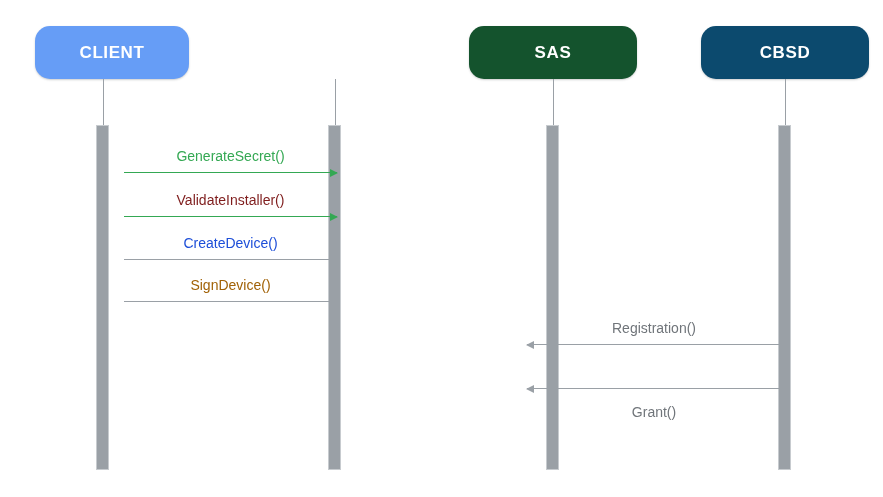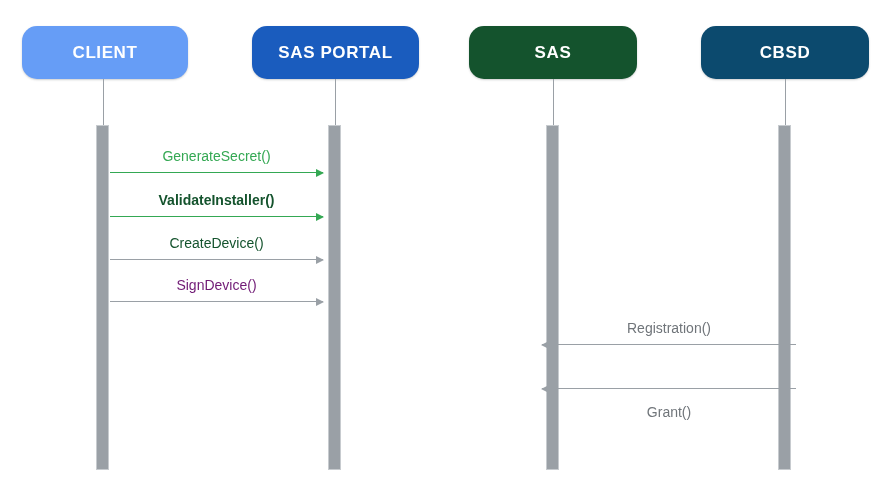--- a/index.html
+++ b/index.html
@@ -23,21 +23,21 @@
     height: 53px;
     border-radius: 15px;
     color: #ffffff;
     font-weight: 700;
     font-size: 17px;
     letter-spacing: 0.6px;
     text-align: center;
     line-height: 53px;
     box-shadow: 0 1px 2px rgba(60,64,67,0.25);
   }
-  .actor-box.a1 { left: 22px;  width: 166px; }
+  .actor-box.a1 { left: 35px;  width: 154px; }
   .actor-box.a2 { left: 252px; width: 167px; }
   .actor-box.a3 { left: 469px; width: 168px; }
   .actor-box.a4 { left: 701px; width: 168px; }
 
   
   .lifeline-stub {
     position: absolute;
     top: 79px;
     height: 46px;
     width: 1px;
@@ -60,22 +60,22 @@
   .activation-bar.a1 { left: 96px;  }
   .activation-bar.a2 { left: 328px; }
   .activation-bar.a3 { left: 546px; }
   .activation-bar.a4 { left: 778px; }
 
   
   .msg {
     position: absolute;
     height: 34px;
   }
-  .msg.left-group  { left: 110px; width: 213px; }
-  .msg.right-group { left: 542px; width: 254px; }
+  .msg.left-group  { left: 124px; width: 213px; }
+  .msg.right-group { left: 527px; width: 254px; }
   .msg.m1 { top: 147px; }
   .msg.m2 { top: 191px; }
   .msg.m3 { top: 234px; }
   .msg.m4 { top: 276px; }
   .msg.m5 { top: 319px; }
   .msg.m6 { top: 363px; }
 
   .msg-label {
     position: absolute;
     top: 0;
@@ -111,54 +111,53 @@
     border-right-width: 8px;
     border-right-style: solid;
   }
 </style>
 </head>
 <body>
 
 <div class="diagram">
 
   <div class="actor-box a1" style="background-color: rgb(102, 157, 246);">CLIENT</div>
-  <div class="actor-box a2" style="background-color: rgb(26, 92, 190);">SAS PORTAL</div>
   <div class="actor-box a3" style="background-color: #14532d;">SAS</div>
   <div class="actor-box a4" style="background-color: #0c4a6e;">CBSD</div>
 
   <div class="lifeline-stub a1" style="background-color: rgb(154, 160, 166);"></div>
   <div class="lifeline-stub a2" style="background-color: rgb(154, 160, 166);"></div>
   <div class="lifeline-stub a3" style="background-color: rgb(154, 160, 166);"></div>
   <div class="lifeline-stub a4" style="background-color: rgb(154, 160, 166);"></div>
 
   <div class="activation-bar a1" style="background-color: rgb(154, 160, 166);"></div>
   <div class="activation-bar a2" style="background-color: rgb(154, 160, 166);"></div>
   <div class="activation-bar a3" style="background-color: rgb(154, 160, 166);"></div>
   <div class="activation-bar a4" style="background-color: rgb(154, 160, 166);"></div>
 
   <div class="msg left-group m1 dir-right">
     <div class="msg-label" style="color: rgb(52, 168, 83);">GenerateSecret()</div>
     <div class="msg-line" style="background-color: rgb(52, 168, 83);"></div>
     <div class="msg-head" style="border-left-color: rgb(52, 168, 83);"></div>
   </div>
 
   <div class="msg left-group m2 dir-right">
-    <div class="msg-label" style="color: #14532d; font-weight: bold;">ValidateInstaller()</div>
+    <div class="msg-label" style="color: #7f1d1d;">ValidateInstaller()</div>
     <div class="msg-line" style="background-color: rgb(52, 168, 83);"></div>
     <div class="msg-head" style="border-left-color: rgb(52, 168, 83);"></div>
   </div>
 
   <div class="msg left-group m3 dir-right">
-    <div class="msg-label" style="color: #14532d;">CreateDevice()</div>
+    <div class="msg-label" style="color: #1d4ed8;">CreateDevice()</div>
     <div class="msg-line" style="background-color: rgb(154, 160, 166);"></div>
     <div class="msg-head" style="border-left-color: rgb(154, 160, 166);"></div>
   </div>
 
   <div class="msg left-group m4 dir-right">
-    <div class="msg-label" style="color: #701a75;">SignDevice()</div>
+    <div class="msg-label" style="color: #a16207;">SignDevice()</div>
     <div class="msg-line" style="background-color: rgb(154, 160, 166);"></div>
     <div class="msg-head" style="border-left-color: rgb(154, 160, 166);"></div>
   </div>
 
   <div class="msg right-group m5 dir-left">
     <div class="msg-label" style="color: rgb(112, 117, 122);">Registration()</div>
     <div class="msg-line" style="background-color: rgb(154, 160, 166);"></div>
     <div class="msg-head" style="border-right-color: rgb(154, 160, 166);"></div>
   </div>
 

